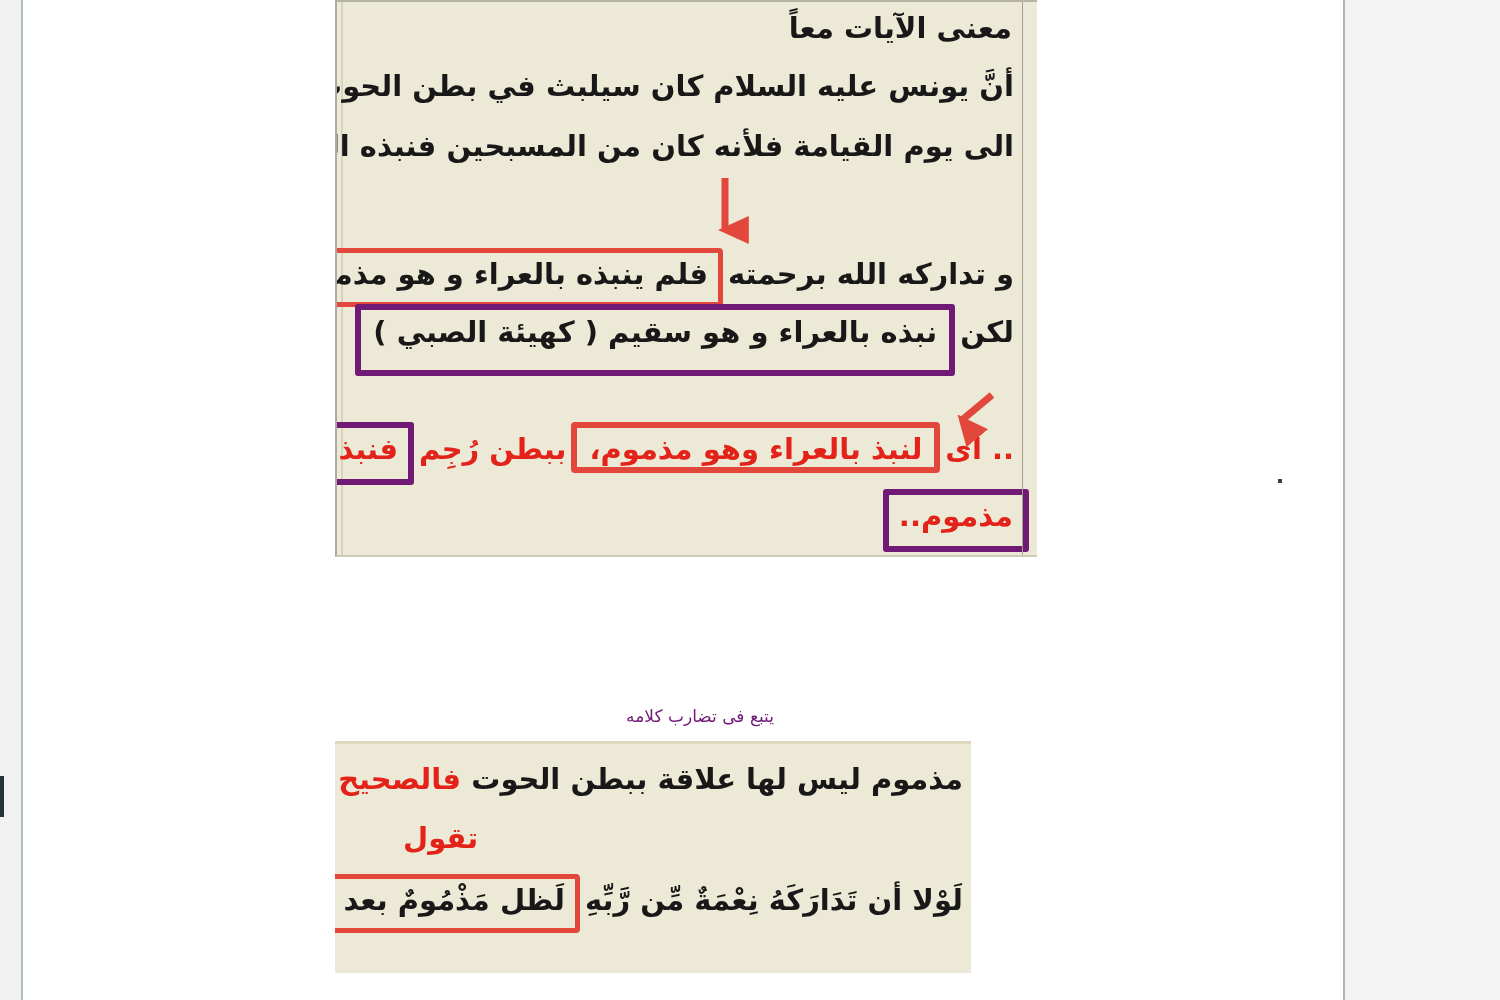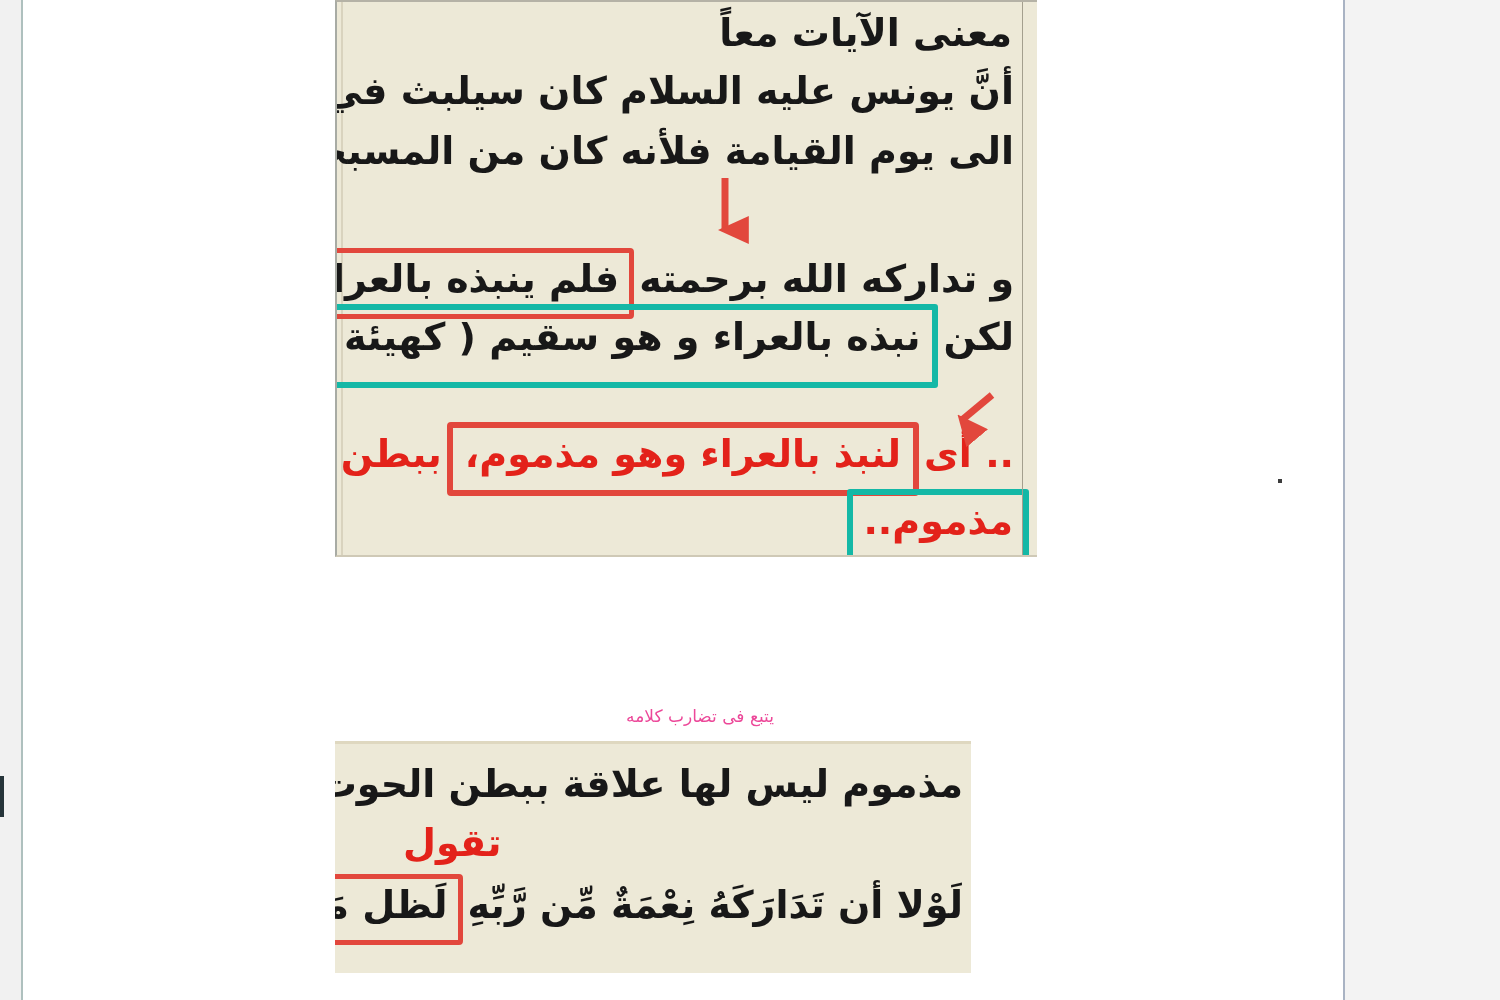--- a/index.html
+++ b/index.html
@@ -11,21 +11,21 @@
   .left-gutter{position:absolute;left:0;top:0;width:21px;height:1000px;background:#f1f1f1;}
   .left-gutter-line{position:absolute;left:21px;top:0;width:2px;height:1000px;background:#aec0be;}
   .right-gutter{position:absolute;left:1345px;top:0;width:155px;height:1000px;background:#f3f3f3;}
   .divider-line{position:absolute;left:1343px;top:0;width:2px;height:1000px;background:#a9b3c3;}
   .left-edge-mark{position:absolute;left:0;top:776px;width:4px;height:41px;background:#26343a;}
   .stray-dot{position:absolute;left:1278px;top:479px;width:4px;height:4px;background:#3c3c3c;}
 
   
   .panel{
     position:absolute;background:#ede9d7;direction:rtl;overflow:hidden;
-    color:#181818;font-weight:bold;font-size:38px;line-height:1.25;
+    color:#181818;font-weight:bold;font-size:29px;line-height:1.25;
   }
   #panel1{
     left:335px;top:0;width:700px;height:553px;
     border-left:2px solid #a8aba4;border-top:2px solid #b5b2a6;border-bottom:2px solid #cfc9b6;
   }
   #panel1::after{ 
     content:"";position:absolute;right:14px;top:0;width:1px;height:100%;background:#a49f8e;
   }
   #panel1::before{ 
     content:"";position:absolute;left:4px;top:0;width:2px;height:100%;background:#d9d3be;
@@ -33,32 +33,32 @@
   #panel2{
     left:335px;top:741px;width:636px;height:229px;
     border-top:3px solid #dfd8c0;
   }
   .pline{position:absolute;white-space:nowrap;}
   .red-text{color:#e3221a;}
   .box-red{
     display:inline-block;border:5px solid #e2473c;border-radius:4px;
     padding:3px 10px 10px 10px;margin:0 5px;vertical-align:baseline;
   }
-  .box-red.tall{border-width:6px;padding:3px 12px 11px 12px;}
+  .box-red.tall{border-width:6px;padding:3px 12px 0 12px;}
   .box-green{
-    display:inline-block;border:6px solid #14b8a6;border-radius:3px;
+    display:inline-block;border:6px solid #701a75;border-radius:3px;
     padding:3px 10px 12px 10px;margin:0 5px;vertical-align:baseline;
   }
   .box-green.deep{padding:4px 12px 20px 12px;}
   .arrow-layer{position:absolute;left:0;top:0;pointer-events:none;}
 
   
   .caption{
     position:absolute;left:570px;top:706px;width:260px;text-align:center;
-    color:#ec4899;font-size:17px;direction:rtl;cursor:pointer;
+    color:#701a75;font-size:17px;direction:rtl;cursor:pointer;
   }
 </style>
 </head>
 <body>
 
 <div id="screen">
 
   <div class="left-gutter"></div>
   <div class="left-gutter-line"></div>
   <div class="right-gutter"></div>

